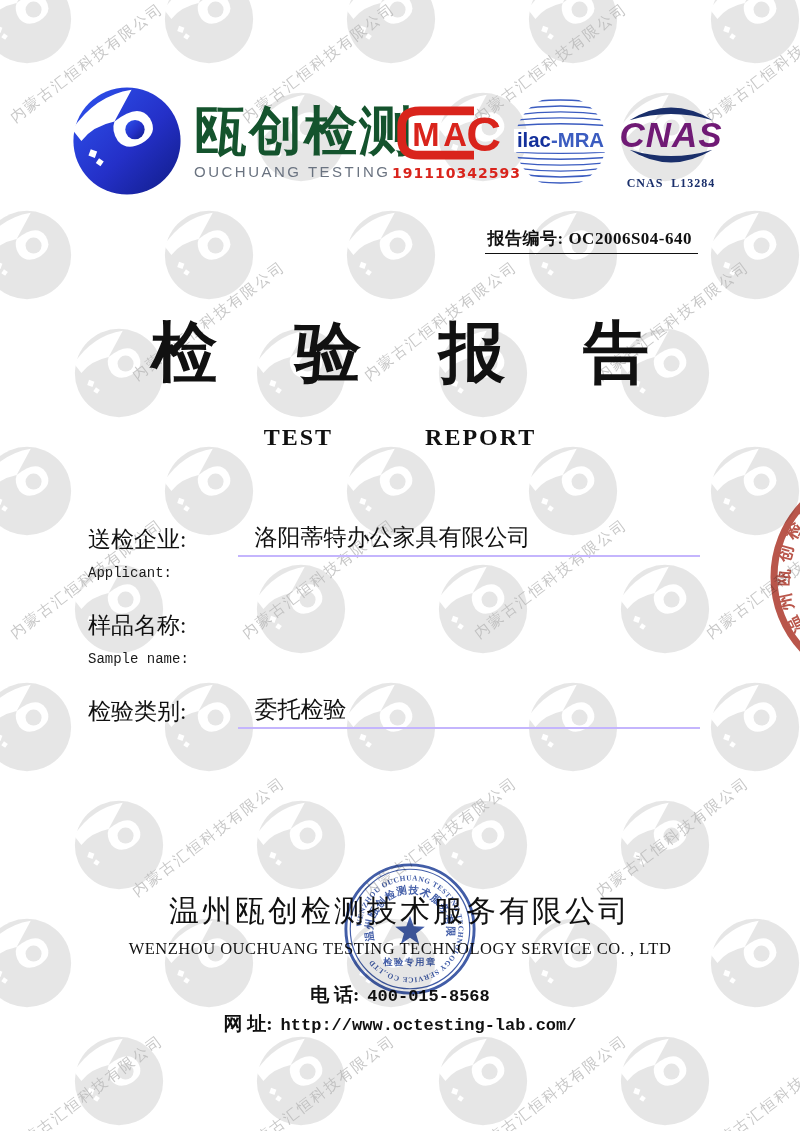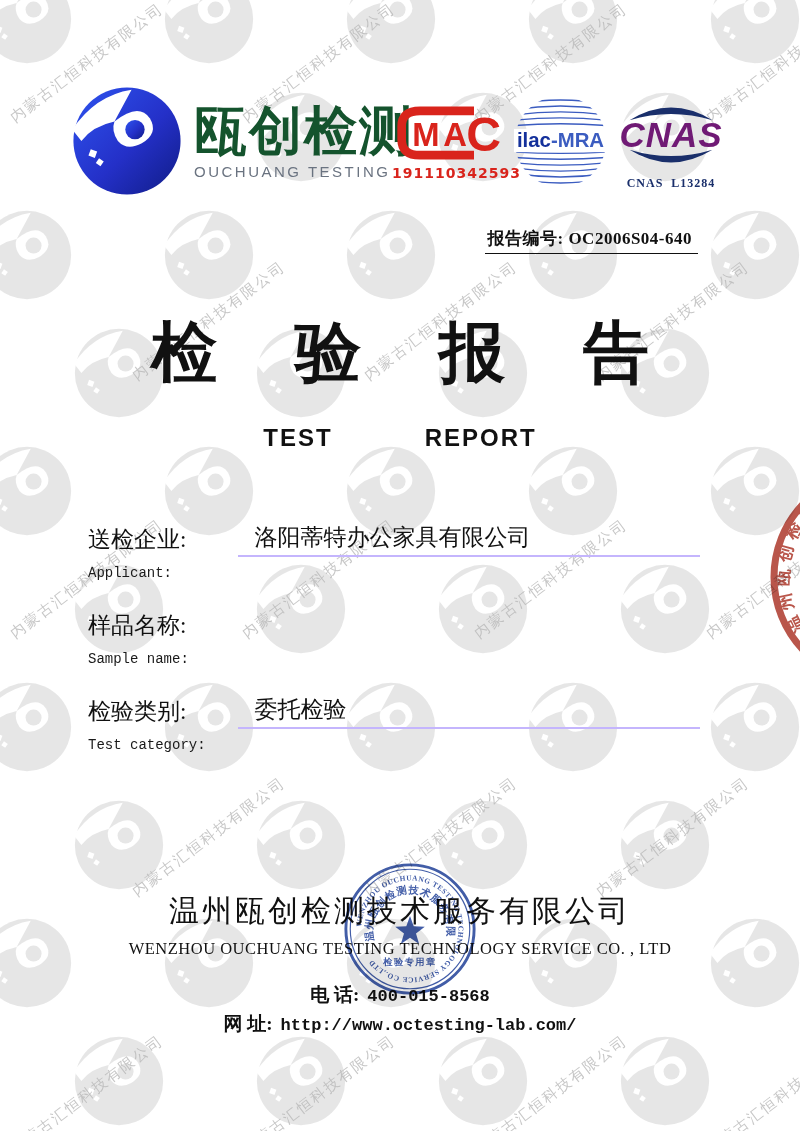--- a/index.html
+++ b/index.html
@@ -38,21 +38,21 @@
   .cnas-cert{font-family:"Liberation Serif",serif;font-weight:bold;font-size:12px;
              color:#1a2f6b;letter-spacing:1px;margin-top:6px;white-space:pre;}
   
   .report-no{position:absolute;top:227px;right:102px;font-size:17px;font-weight:bold;
              border-bottom:1.5px solid #111;padding:0 6px 3px 2px;letter-spacing:.5px;}
   
   .title-cn{position:absolute;top:308px;left:0;width:100%;text-align:center;
             font-size:66px;font-weight:900;letter-spacing:78px;padding-left:78px;
             box-sizing:border-box;white-space:nowrap;}
   .title-en{position:absolute;top:424px;left:0;width:100%;display:flex;
-            justify-content:center;gap:92px;font-family:Liberation Sans, sans-serif;
+            justify-content:center;gap:92px;font-family:Liberation Serif, serif;
             font-size:24px;letter-spacing:2px;font-weight:bold;}
   
   .field{position:absolute;left:88px;right:100px;}
   .field-line{display:flex;align-items:flex-end;gap:48px;}
   .f-label{font-size:23px;white-space:nowrap;padding-bottom:2px;}
   .f-value-wrap{flex:1;border-bottom:2px solid #c4b5fd;padding:0 0 2px 16px;margin-left:4px;}
   .f-value{font-size:23px;white-space:nowrap;}
   .f-sub{font-family:"Liberation Mono",monospace;font-size:14px;margin-top:8px;color:#1a1a1a;}
   
   .footer{position:absolute;top:891px;left:0;width:100%;text-align:center;}
@@ -348,21 +348,20 @@
         <span class="f-label">样品名称:</span>
       </div>
       <div class="f-sub">Sample name:</div>
     </div>
 
     <div class="field" style="top:694px">
       <div class="field-line">
         <span class="f-label">检验类别:</span>
         <span class="f-value-wrap"><span class="f-value">委托检验</span></span>
       </div>
-      <div class="f-sub">Test category:</div>
     </div>
 
     <div class="footer">
       <div class="company-cn">温州瓯创检测技术服务有限公司</div>
       <div class="company-en">WENZHOU OUCHUANG TESTING TECHNOLOGY SERVICE CO. , LTD</div>
       <div class="contact">
         <span>电 话:</span><span class="val">400-015-8568</span>
       </div>
       <div class="contact">
         <span>网 址:</span><span class="val">http://www.octesting-lab.com/</span>

